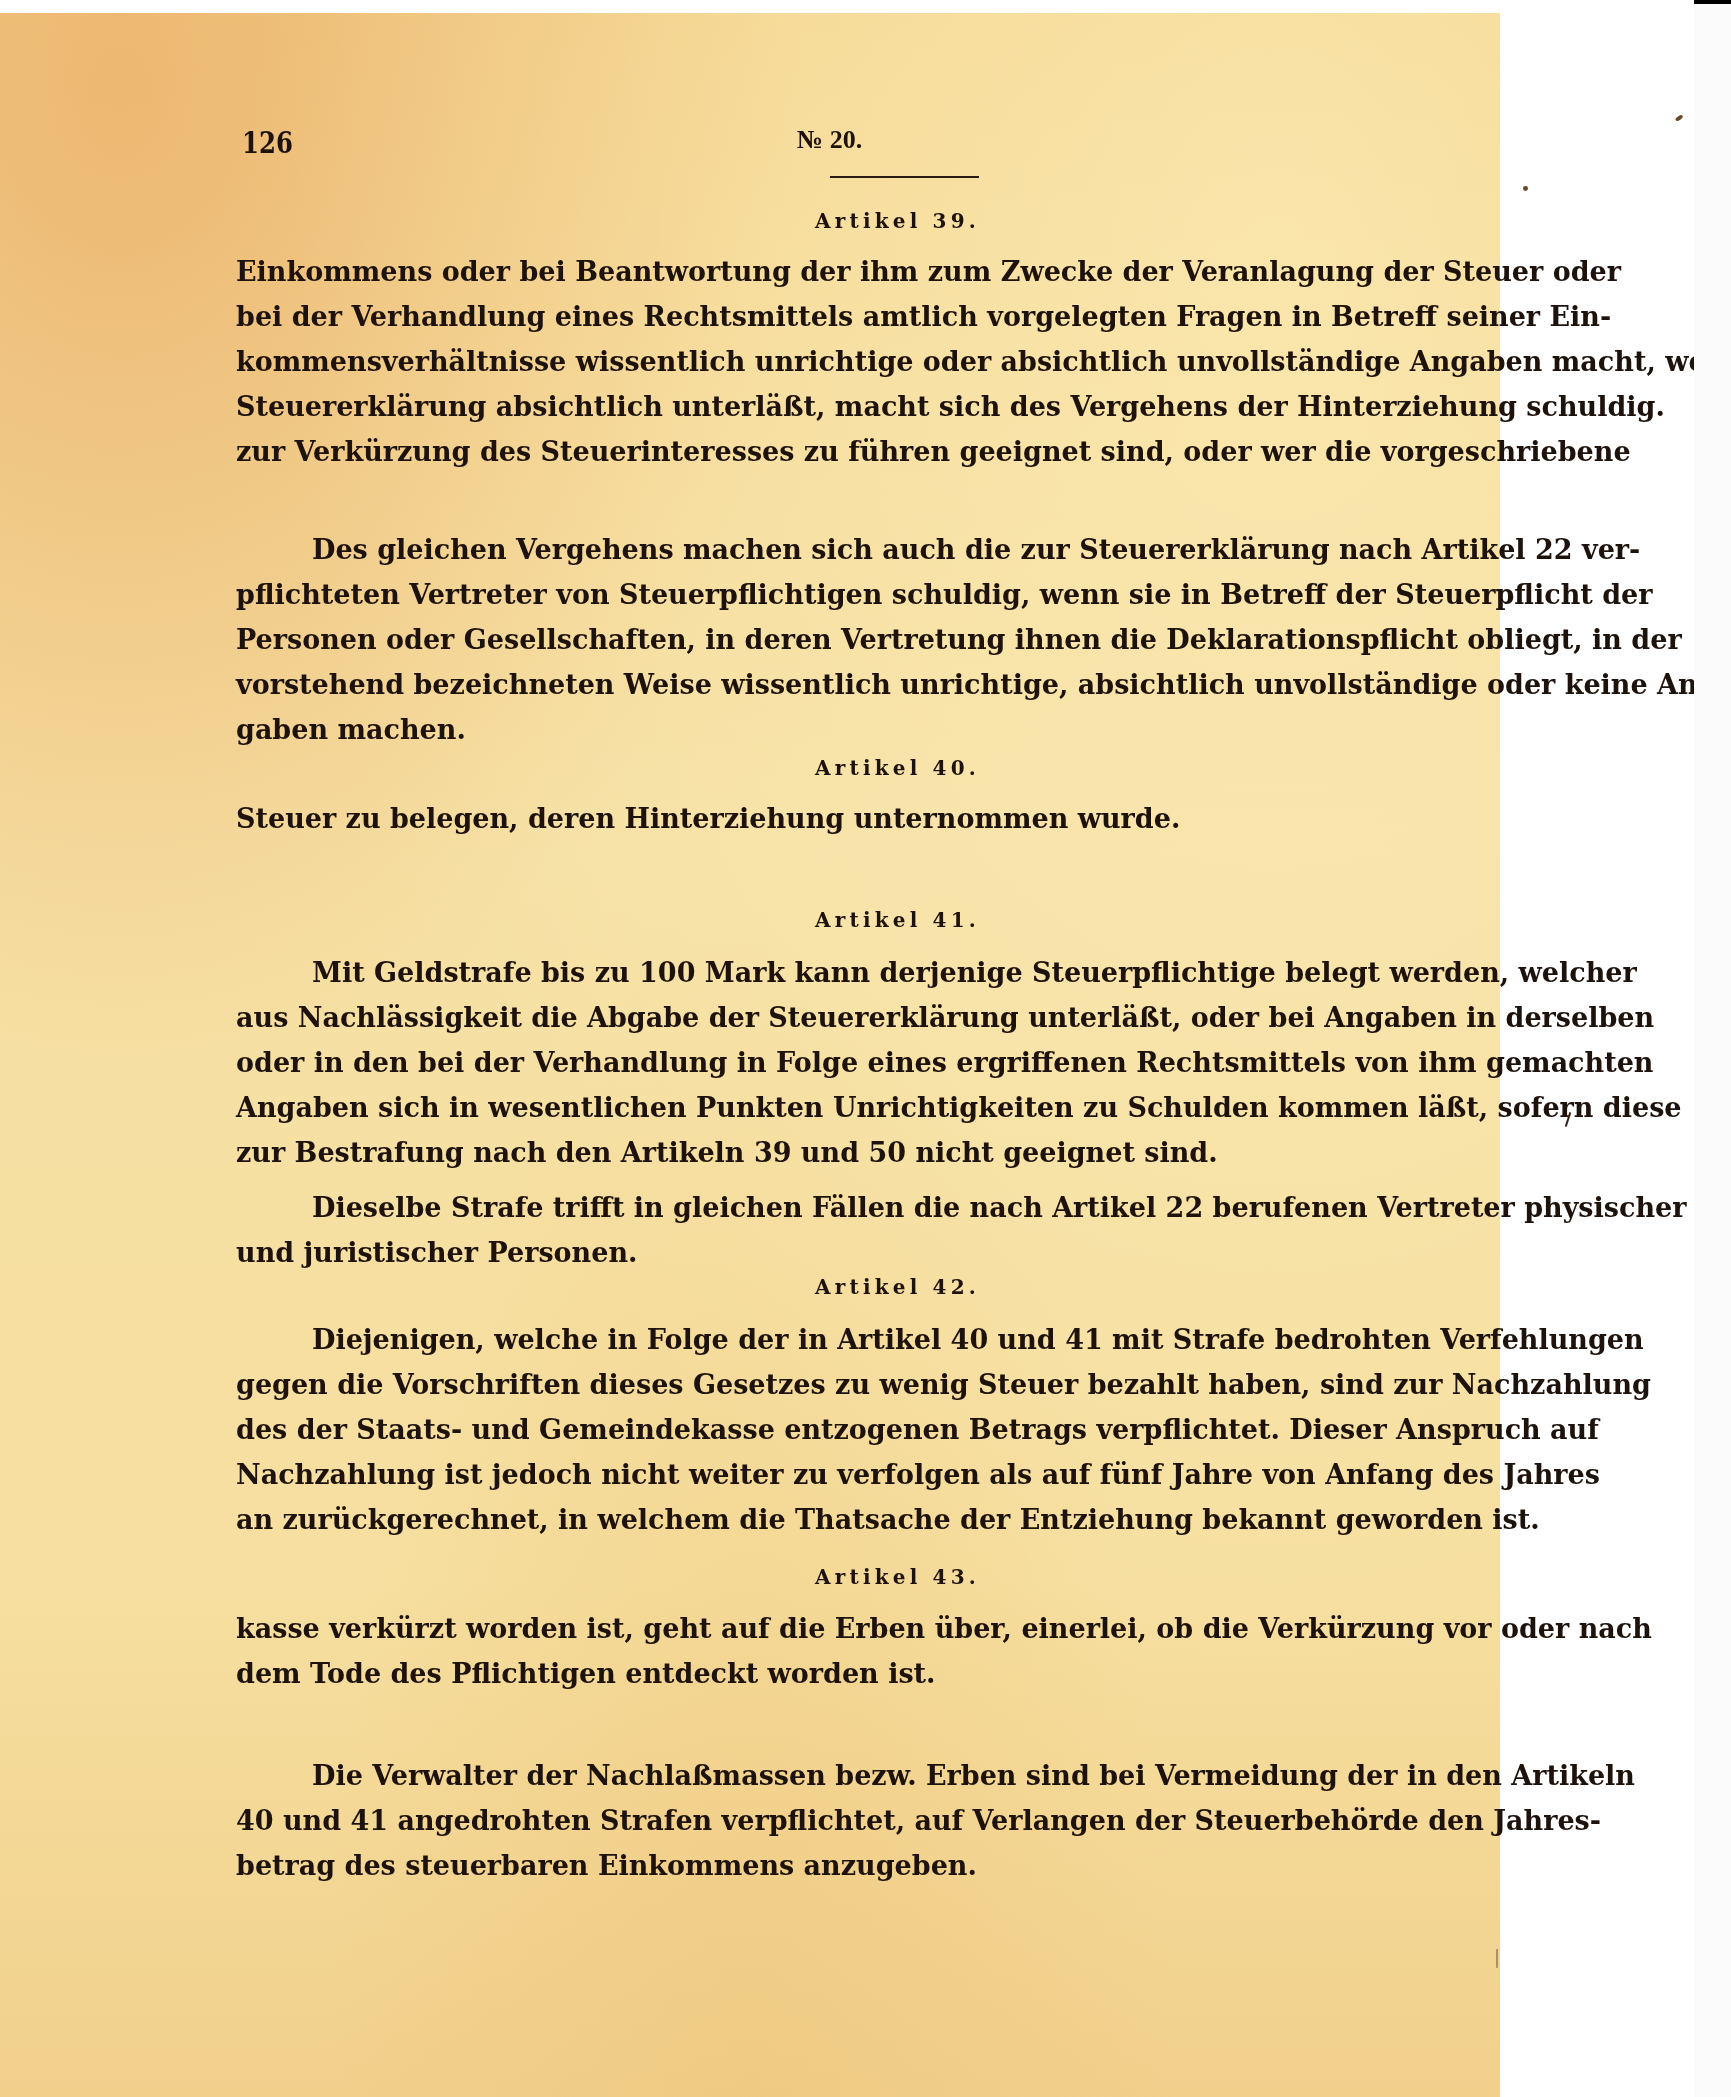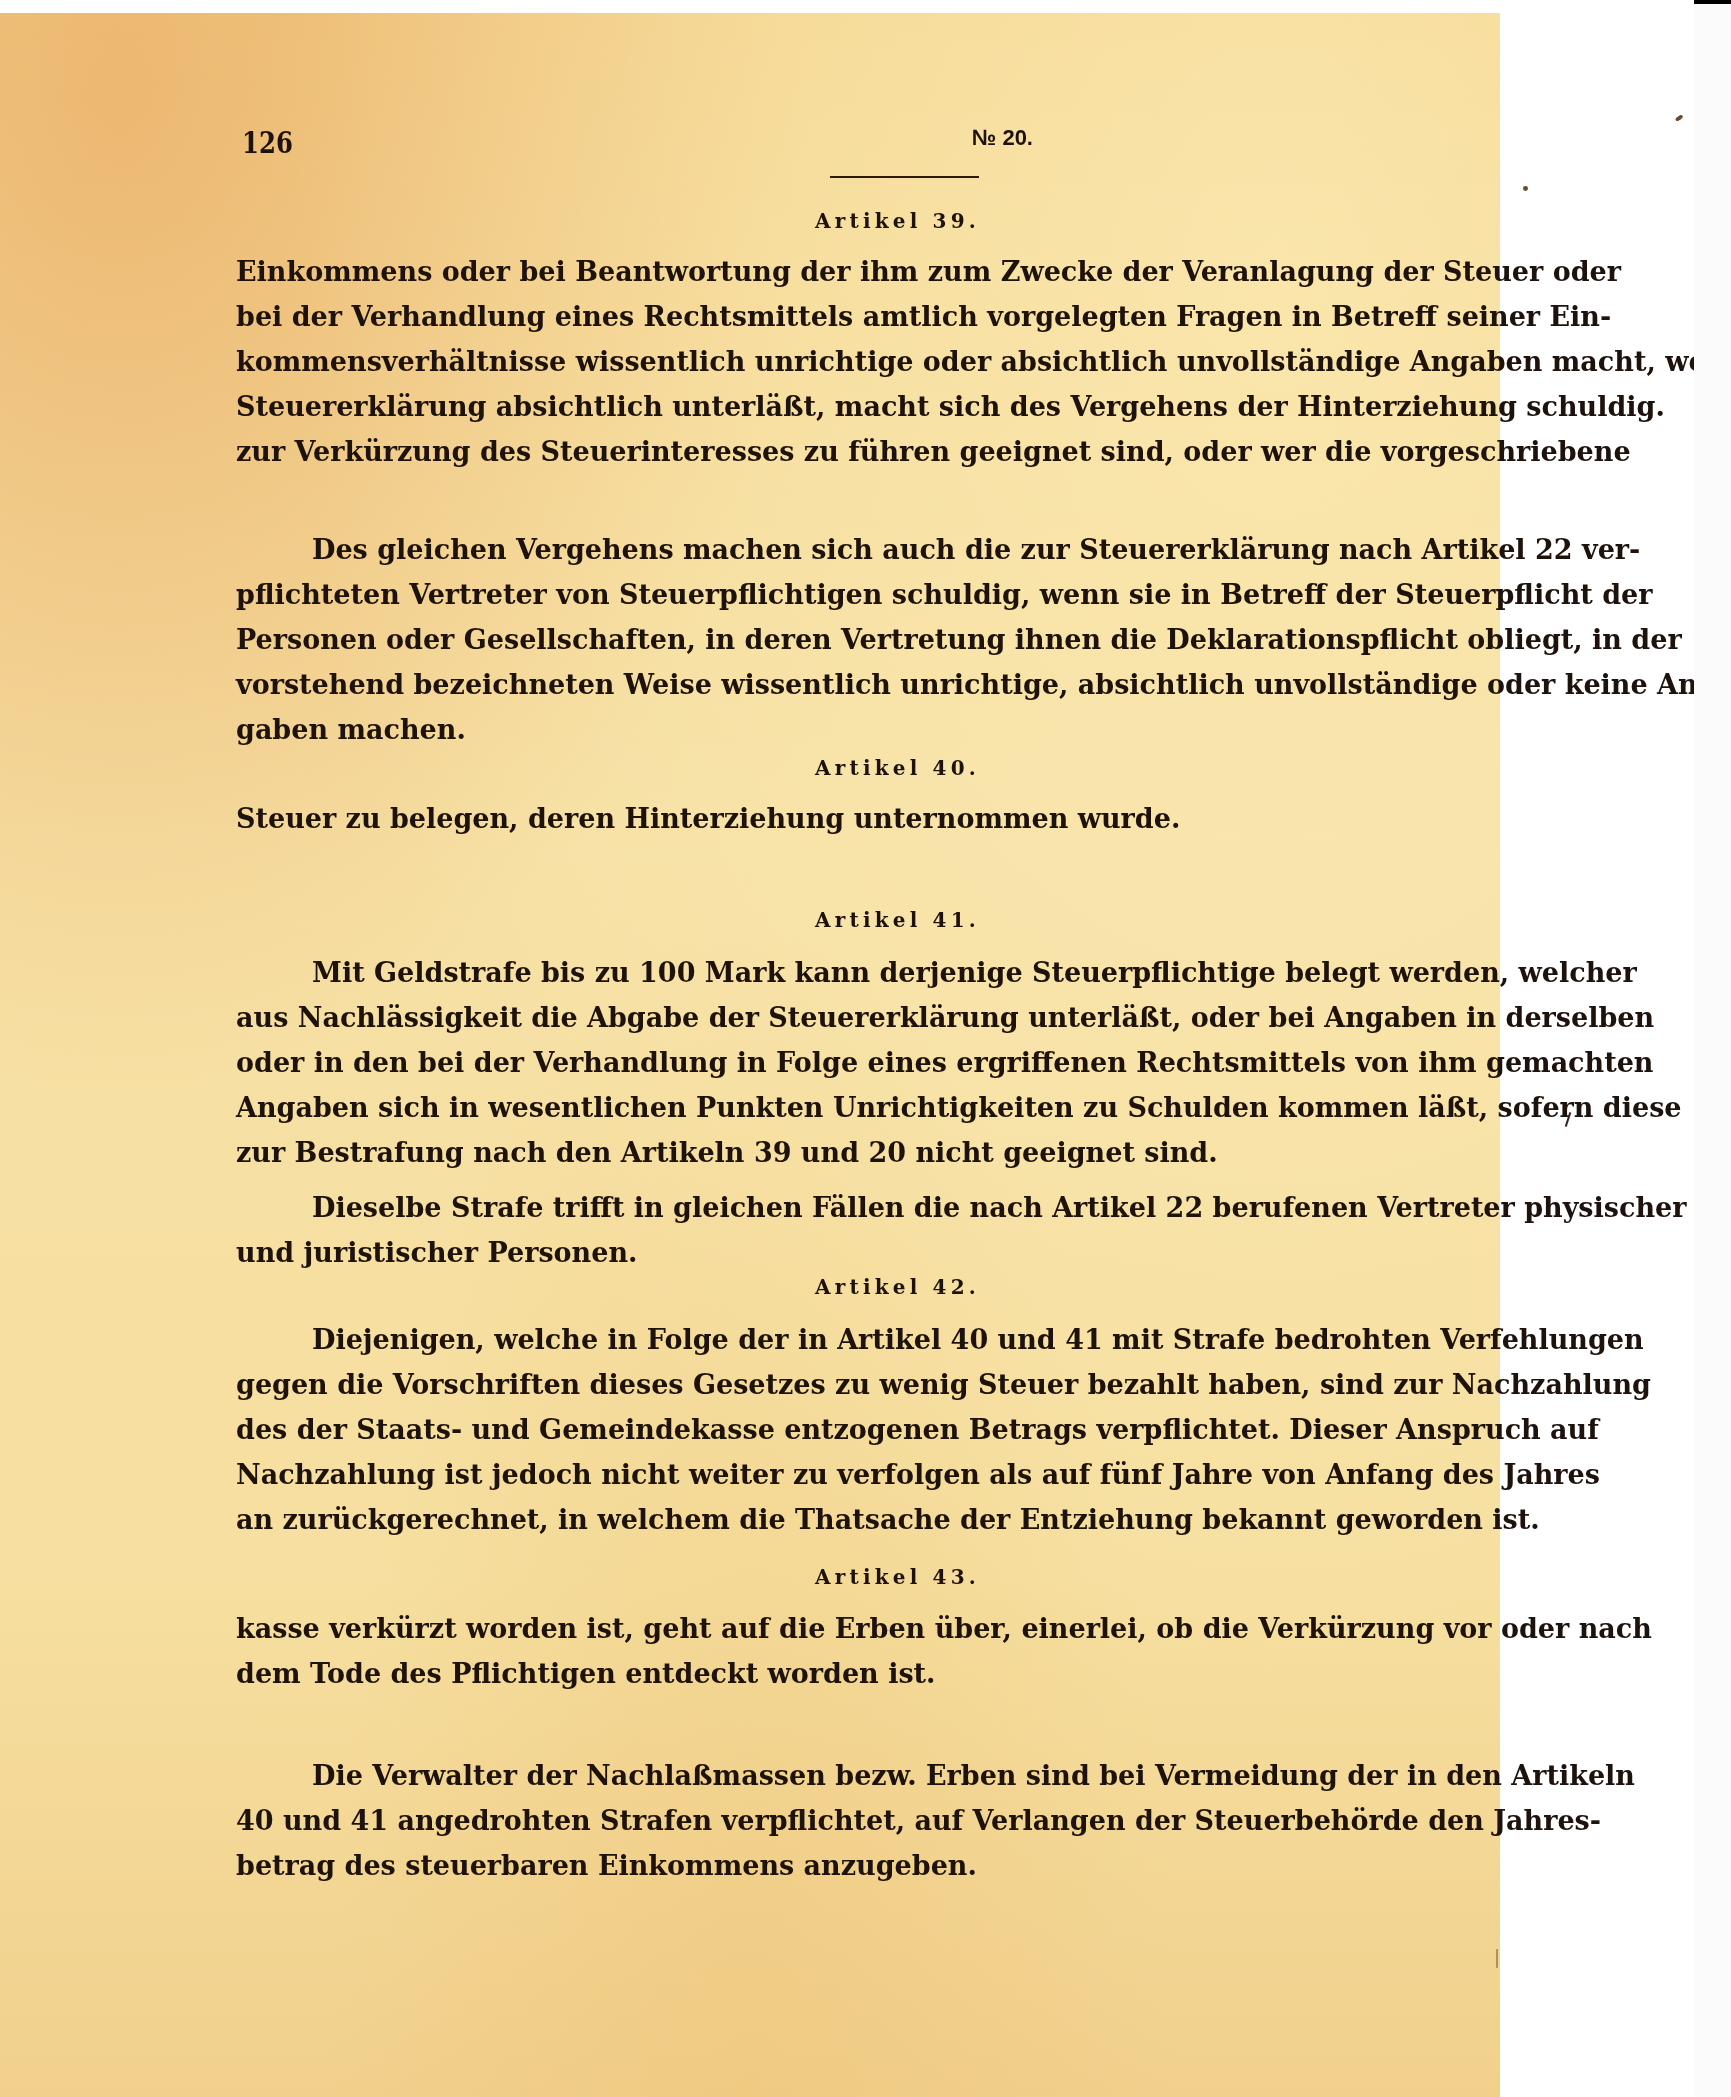--- a/index.html
+++ b/index.html
@@ -22,22 +22,22 @@
   .right-strip {
     position: absolute; left: 1694px; top: 4.2px; width: 38px; height: 2093px; background: #fbfbfb;
   }
   .ink { color: #1e120c; }
   .page-number {
     position: absolute; left: 242px; top: 111px;
     font-family: "DejaVu Serif", serif; font-weight: bold; font-size: 30.5px;
     transform: scaleX(0.8); transform-origin: left top;
   }
   .issue-no {
-    position: absolute; left: 797px; top: 112px; width: 236px; text-align: right;
-    font-family: Liberation Sans, sans-serif; font-weight: bold; font-size: 22px;
+    position: absolute; left: 797px; top: 112px; width: 236px; text-align: left;
+    font-family: Liberation Serif, serif; font-weight: bold; font-size: 26px;
   }
   .issue-rule {
     position: absolute; left: 830px; top: 163px; width: 149px; height: 2.1px; background: #2a1a12;
   }
   .heading {
     position: absolute; left: 236px; width: 1323px; text-align: center;
     font-family: "DejaVu Serif", serif; font-weight: bold; font-size: 20px;
     letter-spacing: 4.2px;
   }
   .para {
@@ -83,21 +83,21 @@
   <div class="para ink" style="top:783px">
     <span class="line last">Steuer zu belegen, deren Hinterziehung unternommen wurde.</span>
   </div>
 
   <div class="heading ink" style="top:895px">Artikel 41.</div>
   <div class="para ink" style="top:937px">
     <span class="line indent">Mit Geldstrafe bis zu 100 Mark kann derjenige Steuerpflichtige belegt werden, welcher</span>
     <span class="line">aus Nachlässigkeit die Abgabe der Steuererklärung unterläßt, oder bei Angaben in derselben</span>
     <span class="line">oder in den bei der Verhandlung in Folge eines ergriffenen Rechtsmittels von ihm gemachten</span>
     <span class="line">Angaben sich in wesentlichen Punkten Unrichtigkeiten zu Schulden kommen läßt, sofern diese</span>
-    <span class="line last">zur Bestrafung nach den Artikeln 39 und 20 nicht geeignet sind.</span>
+    <span class="line last">zur Bestrafung nach den Artikeln 39 und 50 nicht geeignet sind.</span>
   </div>
   <div class="para ink" style="top:1172px">
     <span class="line indent">Dieselbe Strafe trifft in gleichen Fällen die nach Artikel 22 berufenen Vertreter physischer</span>
     <span class="line last">und juristischer Personen.</span>
   </div>
 
   <div class="heading ink" style="top:1262px">Artikel 42.</div>
   <div class="para ink" style="top:1304px">
     <span class="line indent">Diejenigen, welche in Folge der in Artikel 40 und 41 mit Strafe bedrohten Verfehlungen</span>
     <span class="line">gegen die Vorschriften dieses Gesetzes zu wenig Steuer bezahlt haben, sind zur Nachzahlung</span>

